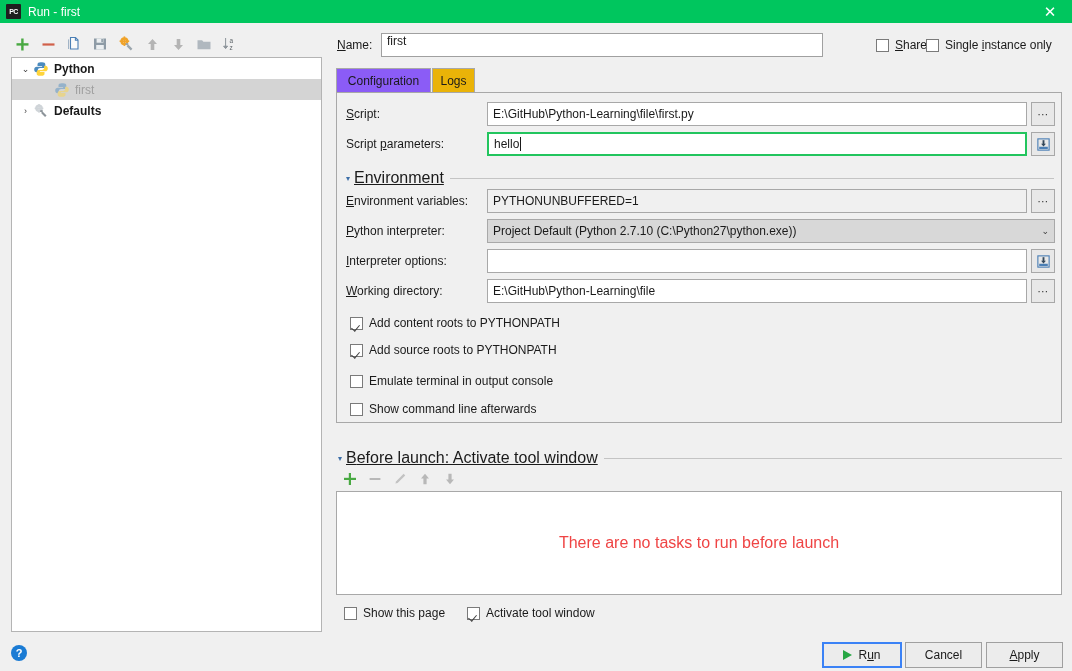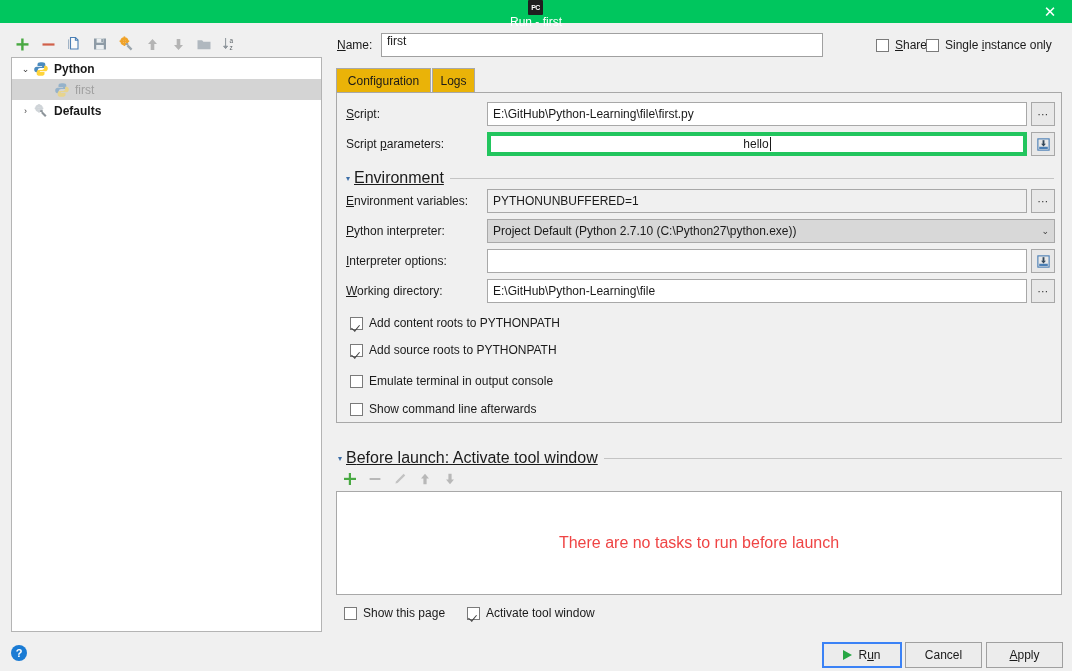--- a/index.html
+++ b/index.html
@@ -11,21 +11,21 @@
     font-family: "Liberation Sans", sans-serif;
     font-size: 12px;
     color: #1a1a1a;
   }
   #app { position: relative; width: 1072px; height: 671px; background: #f0f0f0; }
 
   
   .titlebar {
     position: absolute; left: 0; top: 0; width: 1072px; height: 23px;
     background: #00c65e;
-    display: flex; align-items: center; flex-direction: column;
+    display: flex; align-items: center;
   }
   .pc-icon {
     width: 15px; height: 15px; margin-left: 6px; margin-right: 7px;
     background: #1f1f1f; border-radius: 1px;
     display: flex; align-items: center; justify-content: center;
     color: #ffffff; font-size: 7px; font-weight: bold;
     font-family: "Liberation Sans", sans-serif; letter-spacing: -0.5px;
     flex: none;
   }
   .title-text { font-size: 12px; color: #ffffff; }
@@ -92,38 +92,38 @@
   .u { text-decoration: underline; }
 
   
   .tabstrip { position: absolute; left: 336px; top: 68px; width: 726px; height: 25px; }
   .tab {
     position: absolute; top: 0; height: 25px;
     display: flex; align-items: center; justify-content: center;
     font-size: 12px; cursor: pointer;
     border: 1px solid #a8a8a8; border-bottom: none;
   }
-  .tab.active { background: #eab308; left: 0; width: 95px; color: #1a1a1a; }
+  .tab.active { background: #8b5cf6; left: 0; width: 95px; color: #1a1a1a; }
   .tab.inactive { background: #eab308; left: 96px; width: 43px; color: #1a1a1a; }
 
   
   .config-panel {
     position: absolute; left: 336px; top: 92px; width: 726px; height: 331px;
     background: #f0f0f0; border: 1px solid #a8a8a8;
   }
   .fld-label { position: absolute; font-size: 12px; }
   .txtfield {
     position: absolute; height: 24px; border: 1px solid #a8a8a8;
     background: #ffffff; padding: 0 5px;
     display: flex; align-items: center;
     font-size: 12px; font-family: "Liberation Sans", sans-serif;
     color: #1a1a1a; white-space: nowrap; overflow: hidden;
   }
   .txtfield.gray { background: #f0f0f0; }
-  .txtfield.focused { border: 4px solid #22c55e; justify-content: center; }
+  .txtfield.focused { border: 2px solid #22c55e; }
   .caret {
     display: inline-block; width: 1px; height: 14px;
     background: #1a1a1a; margin-left: 1px;
   }
   .dropdown {
     position: absolute; height: 24px; border: 1px solid #a8a8a8;
     background: #d8d8d8; padding: 0 5px;
     display: flex; align-items: center; cursor: pointer;
     font-size: 12px; white-space: nowrap; overflow: hidden;
   }

